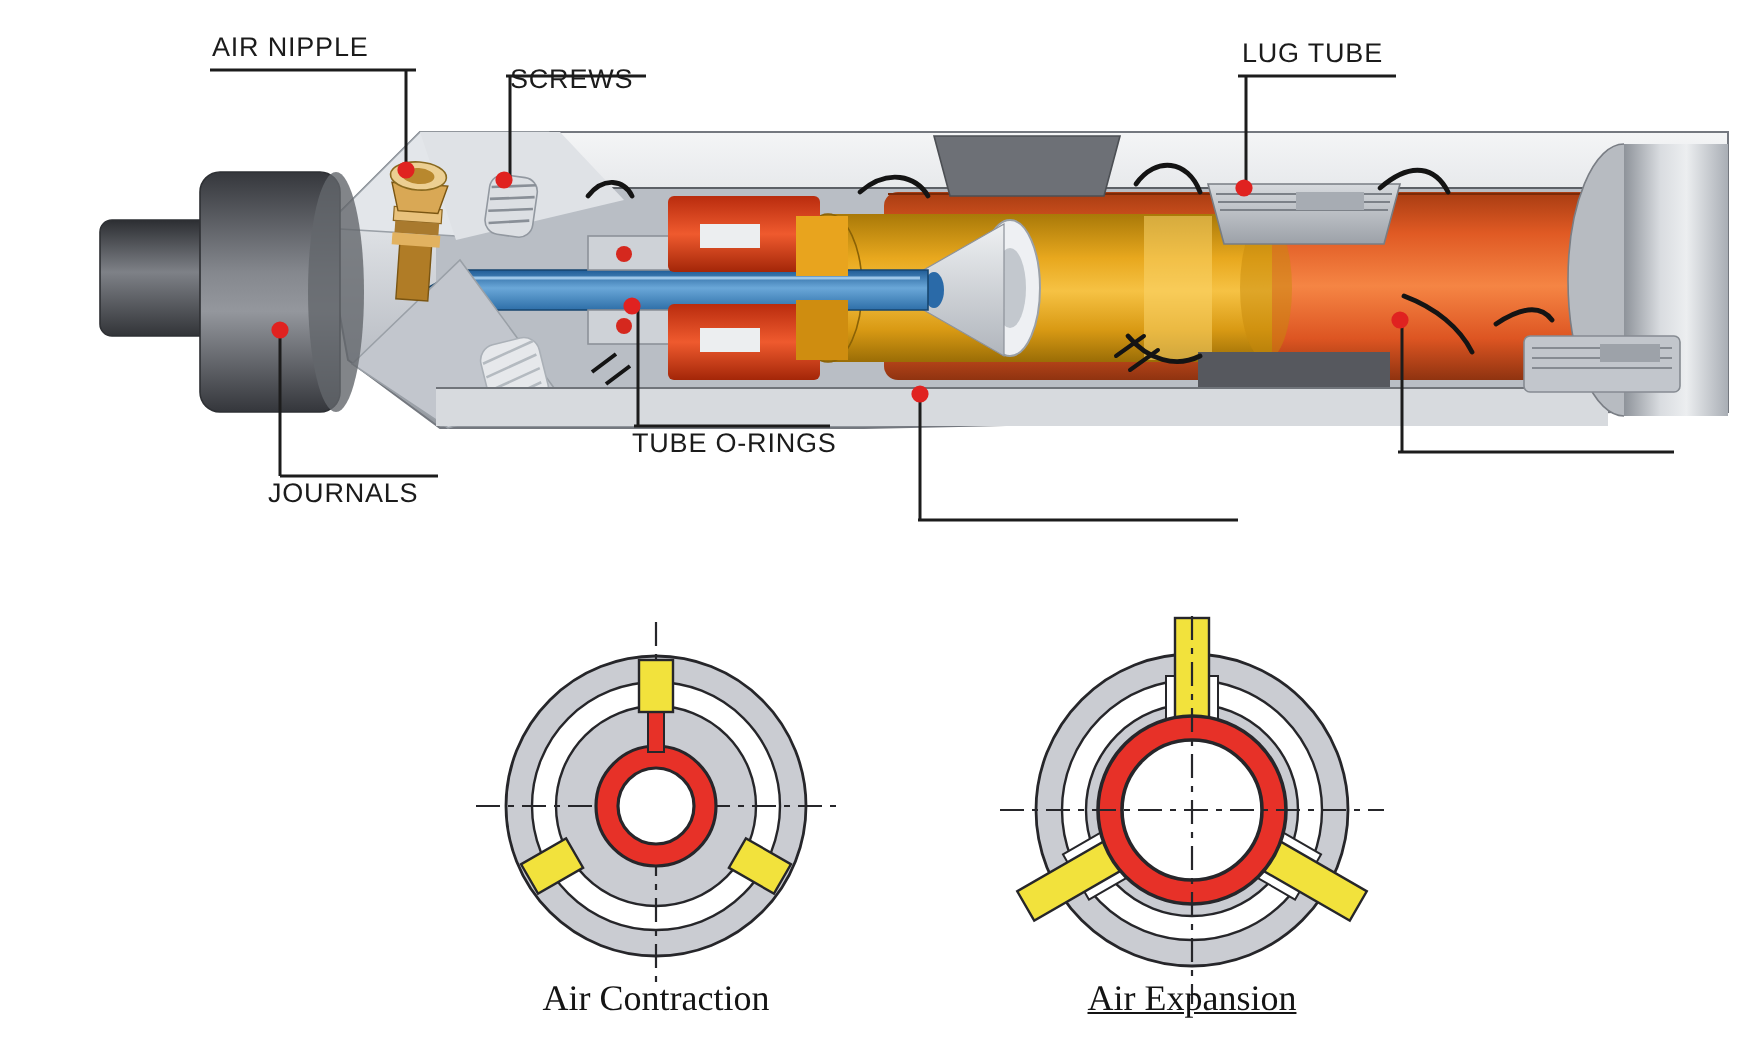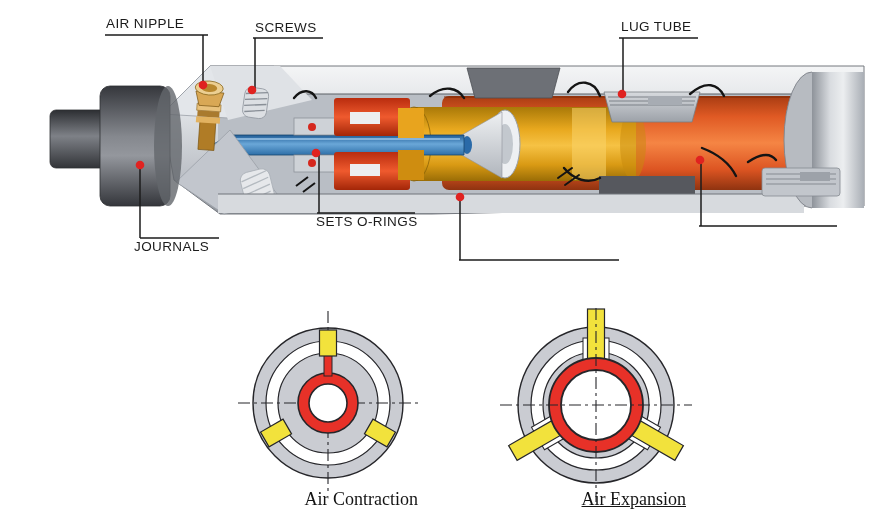--- a/index.html
+++ b/index.html
@@ -7,21 +7,21 @@
     position:relative;width:880px;height:524px;background:#ffffff;overflow:hidden;
     font-family:"Liberation Sans", sans-serif;
     margin-left:12px;
   }
   #drawing{position:absolute;left:0;top:0;}
   .callout-label{
     position:absolute;font-size:13.5px;font-weight:500;color:#1b1b1b;
     letter-spacing:.4px;white-space:nowrap;line-height:14px;z-index:5;
   }
   .caption{
-    position:absolute;width:180px;text-align:right;
+    position:absolute;width:180px;text-align:center;
     font-family:"Liberation Serif", serif;font-size:18px;color:#141414;z-index:5;
   }
 </style>
 </head>
 <body>
 
 <div id="stage">
 
   <svg id="drawing" width="880" height="524" viewBox="0 0 880 524">
     <defs>
@@ -266,23 +266,23 @@
       <circle r="47" fill="#e73128" stroke="#26262a" stroke-width="1.8"></circle>
       <circle r="35" fill="#ffffff" stroke="#26262a" stroke-width="1.8"></circle>
       <g stroke="#26262a" stroke-width="1.1" stroke-dasharray="12 4 3 4">
         <line x1="-96" y1="0" x2="96" y2="0"></line>
         <line x1="0" y1="-97" x2="0" y2="97"></line>
       </g>
     </g>
   </svg>
 
   <div class="callout-label" style="left:94px;top:17px;">AIR NIPPLE</div>
-  <div class="callout-label" style="left:243px;top:21px;text-align:right;">SCREWS</div>
+  <div class="callout-label" style="left:243px;top:33px;text-align:right;">SCREWS</div>
   <div class="callout-label" style="left:609px;top:20px;">LUG TUBE</div>
   <div class="callout-label" style="left:122px;top:240px;">JOURNALS</div>
-  <div class="callout-label" style="left:304px;top:215px;">SETS O-RINGS</div>
+  <div class="callout-label" style="left:304px;top:215px;">TUBE O-RINGS</div>
   <div class="callout-label" style="left:448px;top:262px;">
   </div>
 
   <div class="caption" style="left:226px;top:489px;">Air Contraction</div>
   <div class="caption" style="left:494px;top:489px;text-decoration:underline;">Air Expansion</div>
 
 </div>
 
 </body></html>

